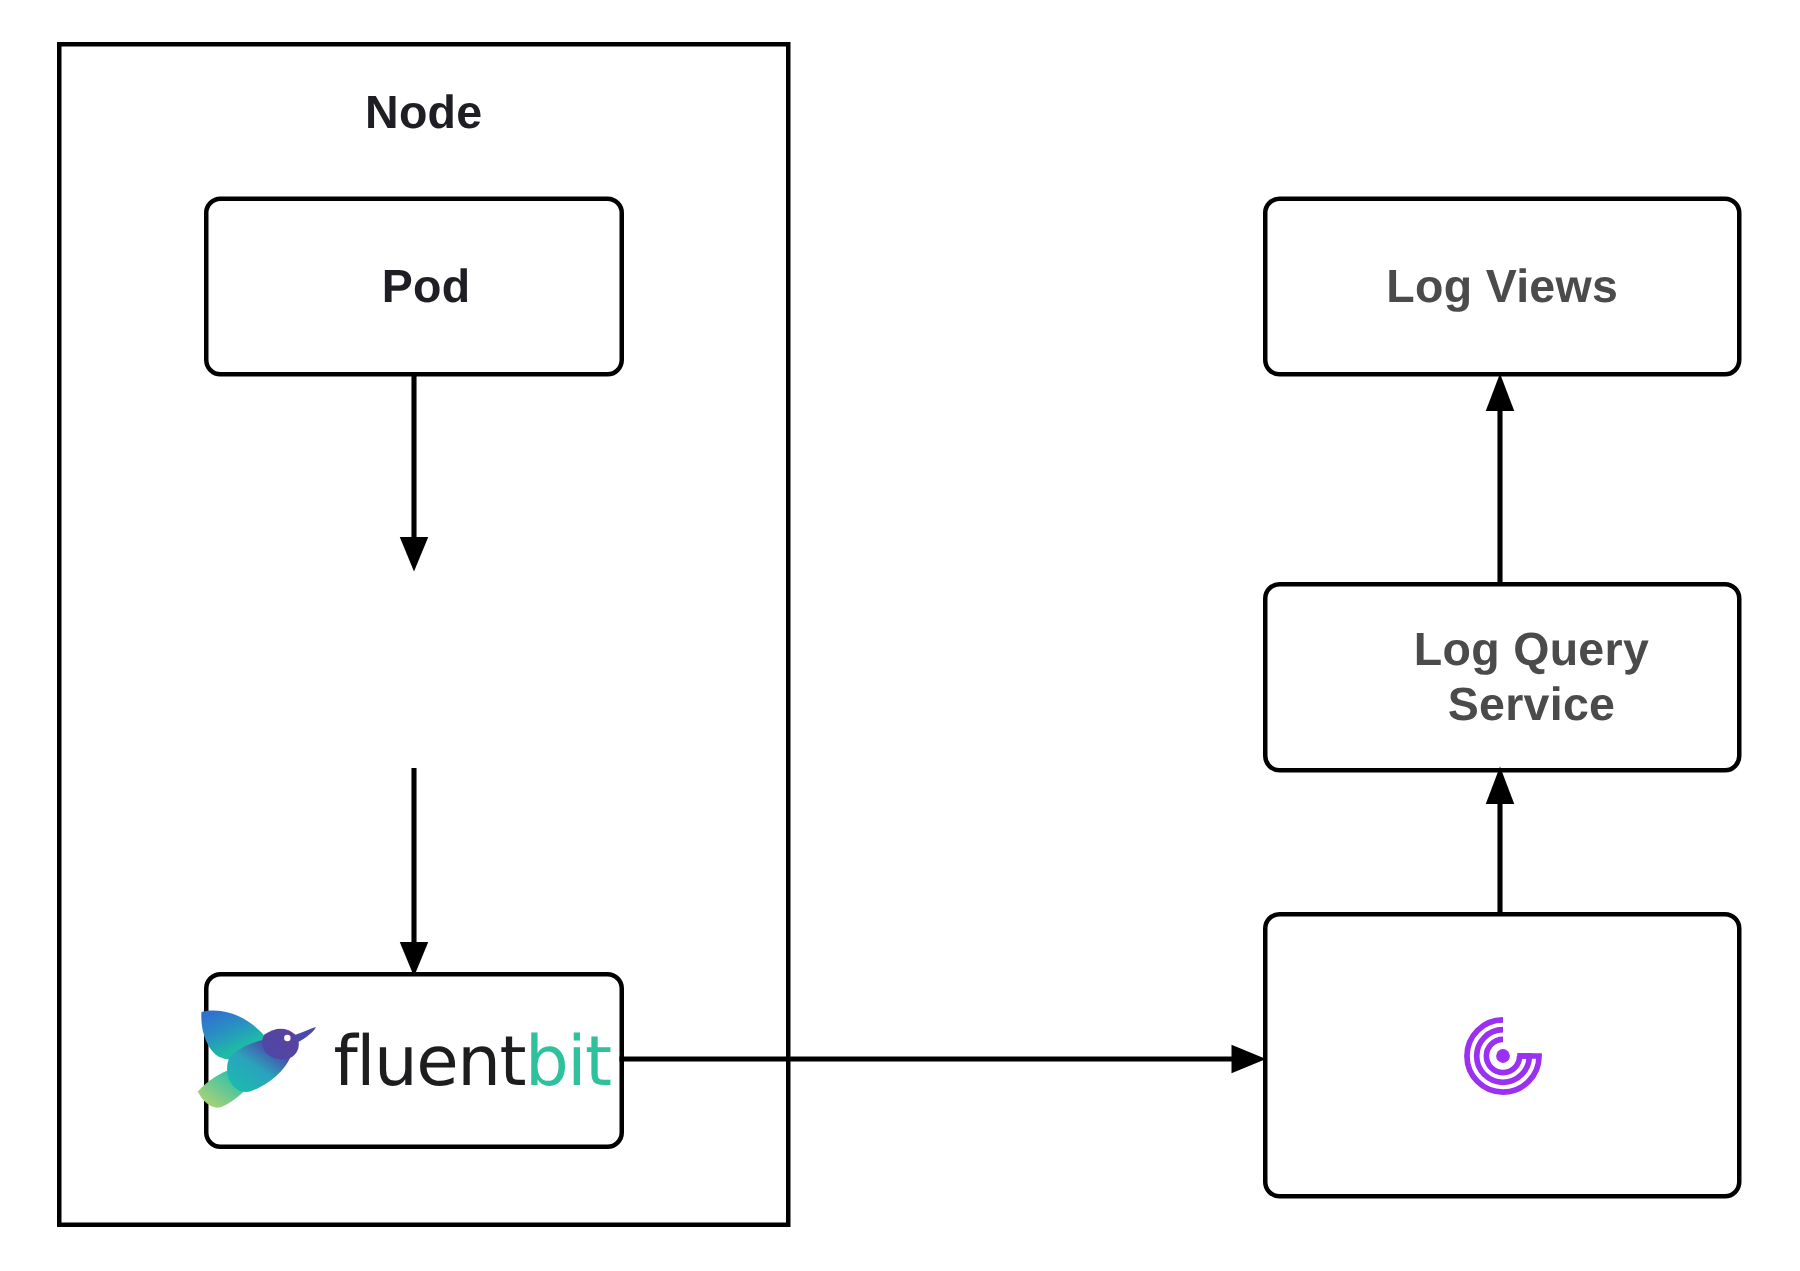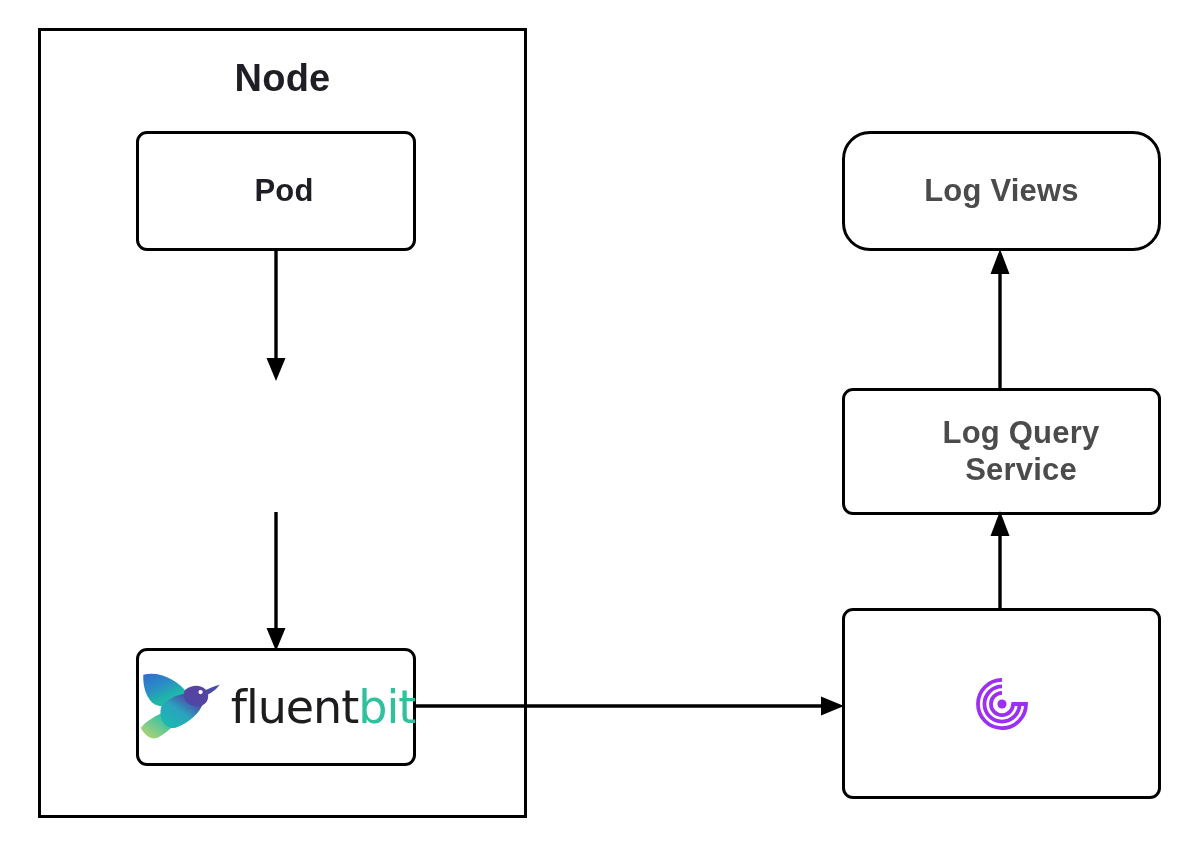--- a/index.html
+++ b/index.html
@@ -31,21 +31,21 @@
     border-radius: 0;
     box-sizing: border-box;
     background: transparent;
   }
   .node-title {
     position: absolute;
     left: 0;
     top: 26px;
     width: 100%;
     text-align: center;
-    font-size: 38px;
+    font-size: 31px;
     font-weight: bold;
     color: #1e1e24;
     letter-spacing: 0.2px;
   }
 
   
   .box {
     position: absolute;
     box-sizing: border-box;
     border: 3px solid #000000;
@@ -60,21 +60,21 @@
     font-size: 31px;
     font-weight: bold;
     line-height: 1.18;
     letter-spacing: 0.2px;
   }
   .label-dark  { color: #1e1e24; }
   .label-gray  { color: #4b4b4b; }
 
   #box-pod        { left: 136px; top: 131px; width: 280px; height: 120px; padding-left: 16px; }
   #box-fluentbit  { left: 136px; top: 648px; width: 280px; height: 118px; padding: 0 6px; }
-  #box-logviews   { left: 842px; top: 131px; width: 319px; height: 120px; border-radius: 28px; }
+  #box-logviews   { left: 842px; top: 131px; width: 319px; height: 120px; }
   #box-logquery   { left: 842px; top: 388px; width: 319px; height: 127px; padding-left: 39px; }
   #box-greptime   { left: 842px; top: 608px; width: 319px; height: 191px; }
 
   
   #shape-logfile {
     position: absolute;
     left: 133px;
     top: 378px;
     width: 286px;
     height: 148px;
@@ -101,21 +101,21 @@
   #arrow-pod-logfile   { left: 262px; top: 248px; width: 28px; height: 134px; }
   #arrow-logfile-fb    { left: 262px; top: 512px; width: 28px; height: 140px; }
   #arrow-fb-greptime   { left: 413px; top: 692px; width: 432px; height: 28px; }
   #arrow-greptime-lq   { left: 986px; top: 510px; width: 28px; height: 102px; }
   #arrow-lq-logviews   { left: 986px; top: 248px; width: 28px; height: 144px; }
 
   
   .fluentbit-logo {
     display: flex;
     align-items: center;
-    justify-content: center;
+    justify-content: flex-end;
     gap: 10px;
     width: 100%;
   }
   .fluentbit-bird { width: 84px; height: 78px; flex: none; }
   .fluentbit-word {
     font-family: "DejaVu Sans", sans-serif;
     font-size: 46px;
     font-weight: 400;
     letter-spacing: -1px;
     line-height: 1;

